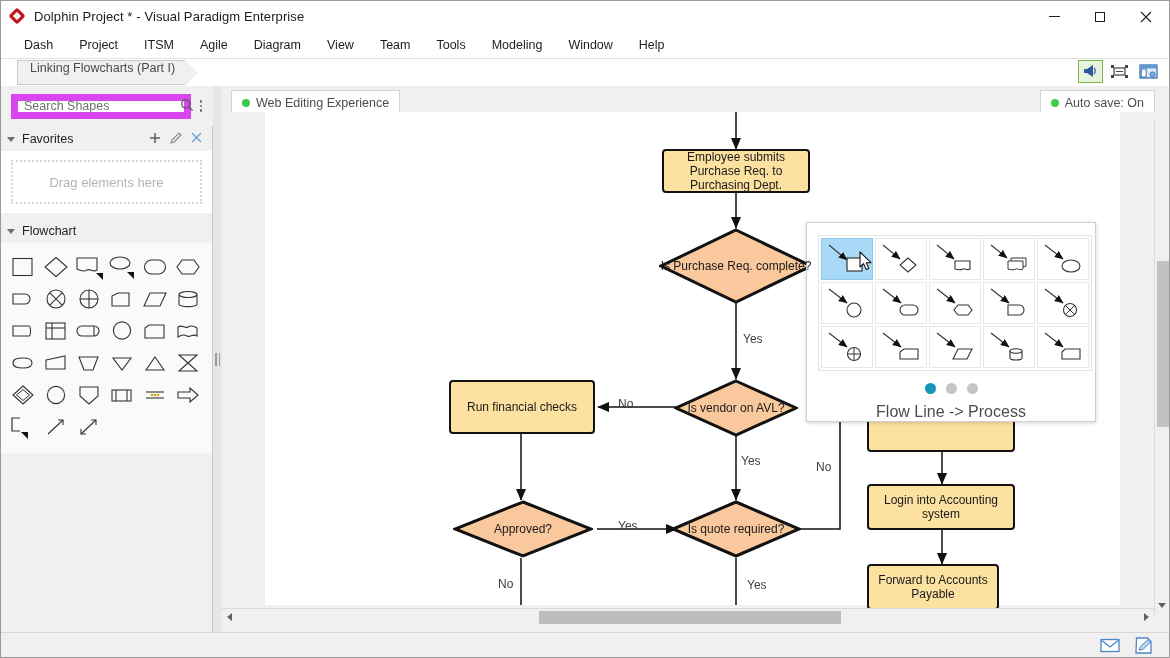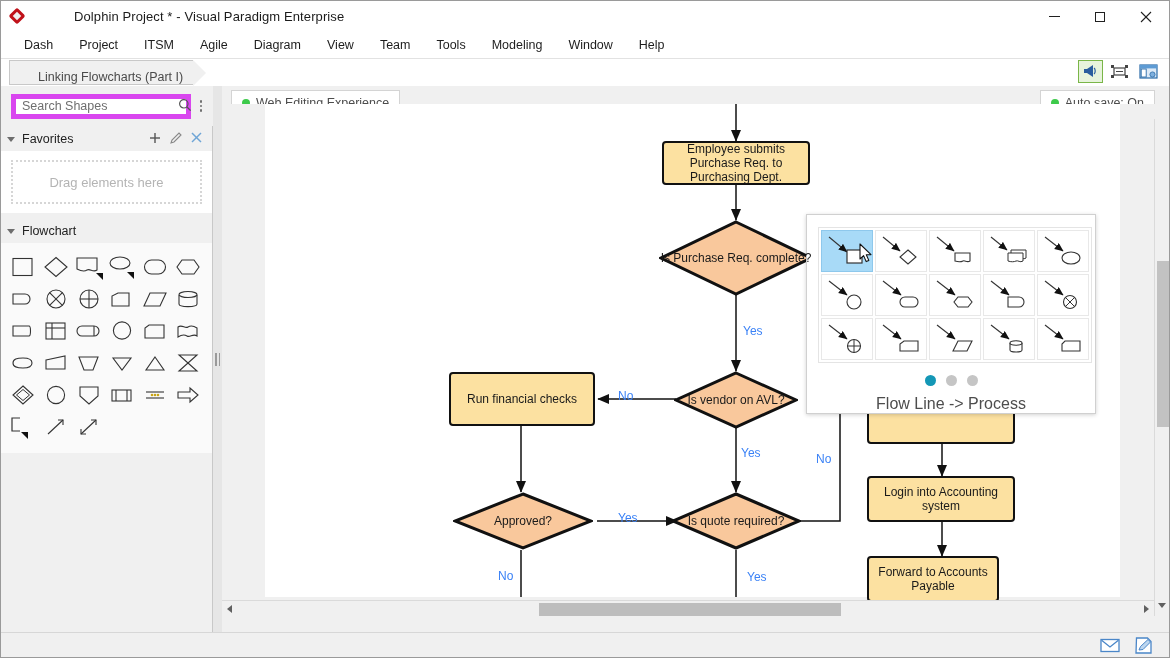--- a/index.html
+++ b/index.html
@@ -6,48 +6,48 @@
   html,body { width:1170px; height:658px; overflow:hidden; }
   body {
     font-family: "Liberation Sans", sans-serif;
     font-size: 12px;
     color: #222;
     background: #ffffff;
   }
   #app { position:relative; width:1170px; height:658px; border:1px solid #9a9a9a; background:#fff; overflow:hidden; }
 
   
-  .titlebar { position:absolute; left:0; top:0; width:1168px; height:31px; background:#fff; display:flex; align-items:center;gap:40px; }
+  .titlebar { position:absolute; left:0; top:0; width:1168px; height:31px; background:#fff; display:flex; align-items:center; }
   .tb-icon { width:16px; height:16px; margin-left:9px; margin-right:8px; position:relative; }
   .tb-icon .dia { position:absolute; left:1px; top:1px; width:12px; height:12px; background:#c0121a; transform:rotate(45deg); border-radius:2px; }
   .tb-icon .dia2 { position:absolute; left:4px; top:4px; width:6px; height:6px; background:#f0f0f0; transform:rotate(45deg); }
   .tb-title { font-size:13px; color:#1b1b1b; letter-spacing:.1px; }
   .wincontrols { position:absolute; right:0; top:0; height:31px; display:flex; }
   .wc { width:46px; height:31px; display:flex; align-items:center; justify-content:center; font-size:13px; color:#202020; }
   .wc .gl-min { width:11px; height:1px; background:#202020; }
   .wc .gl-max { width:10px; height:10px; border:1px solid #202020; }
 
   
   .menubar { position:absolute; left:0; top:31px; width:1168px; height:27px; background:#fff; border-bottom:1px solid #e2e2e2; display:flex; align-items:center; padding-left:10px; }
   .menu-item { padding:4px 13px; font-size:12.5px; color:#1d1d1d; cursor:default; }
 
   
   .tabstrip { position:absolute; left:0; top:58px; width:1168px; height:27px; background:#fff; }
-  .dtab { position:absolute; left:8px; top:1px; height:25px; background:#f0f0f0; border:1px solid #c8c8c8; border-right:none;
-          display:flex; align-items:flex-end; padding:0 10px 0 28px; font-size:12.5px; color:#4a4a4a; }
+  .dtab { position:absolute; left:16px; top:1px; height:25px; background:#f0f0f0; border:1px solid #c8c8c8; border-right:none;
+          display:flex; align-items:flex-start; padding:0 10px 0 12px; font-size:12.5px; color:#4a4a4a; }
   .dtab .arrowcap { position:absolute; right:-13px; top:-1px; width:0; height:0; border-top:13px solid transparent; border-bottom:13px solid transparent; border-left:13px solid #f0f0f0; }
   .dtab .arrowcap:before { content:""; position:absolute; left:-14px; top:-13px; width:0; height:0; border-top:13px solid transparent; border-bottom:13px solid transparent; border-left:14px solid #c8c8c8; z-index:-1; }
   .tb-right { position:absolute; right:8px; top:1px; display:flex; gap:4px; align-items:center; }
   .tbtn { width:25px; height:23px; border:1px solid transparent; display:flex; align-items:center; justify-content:center; background:transparent; }
   .tbtn.active { border:1px solid #7ab648; background:#e7f3dc; }
 
   
   .leftpanel { position:absolute; left:0; top:85px; width:212px; height:546px; background:#f0f0f0; border-right:1px solid #c8c8c8; }
   .searchrow { position:absolute; left:0; top:0; width:212px; height:40px; background:#f0f0f0; display:flex; align-items:center; }
-  .search-input { margin-left:10px; width:180px; height:25px; border:5px solid #d946ef; background:#fff; display:flex; align-items:center; padding:0 6px; }
+  .search-input { margin-left:10px; width:180px; height:25px; border:7px solid #d946ef; background:#fff; display:flex; align-items:center; padding:0 6px; }
   .search-input input { border:none; outline:none; width:156px; font-size:12.5px; color:#555; font-family:"Liberation Sans",sans-serif; background:transparent; }
   .search-input input::placeholder { color:#6f6f6f; }
   .kebab { width:14px; margin-left:3px; display:flex; flex-direction:column; align-items:center; gap:2px; }
   .kebab i { width:2.5px; height:2.5px; background:#707070; border-radius:50%; display:block; }
 
   .sect-header { height:24px; display:flex; align-items:center; font-size:12.5px; color:#222; padding-left:6px; background:#f0f0f0; }
   .caret { width:0;height:0; border-left:4.5px solid transparent; border-right:4.5px solid transparent; border-top:5px solid #6d6d6d; margin-right:7px; }
   .sect-header .acts { margin-left:auto; display:flex; gap:9px; padding-right:10px; align-items:center; }
   .favbody { background:#fff; height:62px; position:relative; }
   .dropzone { position:absolute; left:10px; top:9px; right:10px; bottom:9px; border:2px dotted #d6d6d6; display:flex; align-items:center; justify-content:center; color:#b4b4b4; font-size:13px; }
@@ -56,39 +56,39 @@
   .shapecell { width:32px; height:32px; margin:0 1px 0 0; display:flex; align-items:center; justify-content:center; position:relative; }
   .splitter { position:absolute; left:212px; top:85px; width:9px; height:546px; background:#e6e6e6; display:flex; align-items:center; justify-content:center; }
   .splitter i { width:1.5px; height:13px; background:#9a9a9a; display:block; margin:0 1px; }
   .splitgrip { display:flex; }
 
   
   .canvasarea { position:absolute; left:221px; top:85px; width:947px; height:546px; background:#f0f0f0; }
   .statusrow { position:absolute; left:0; top:0; width:947px; height:33px; background:#f0f0f0; }
   .chip { position:absolute; height:25px; background:#fff; border:1px solid #d4d4d4; display:flex; align-items:center; padding:0 10px; font-size:12.5px; color:#4d4d4d; }
   .greendot { width:8px; height:8px; border-radius:50%; background:#3dca4b; margin-right:6px; }
-  .canvaswrap { position:absolute; left:0; top:18px; width:947px; height:513px; background:#f0f0f0; }
+  .canvaswrap { position:absolute; left:0; top:26px; width:947px; height:513px; background:#f0f0f0; }
   .page { position:absolute; left:43px; top:0px; width:855px; height:493px; background:#fff; }
   .vscroll { position:absolute; right:0; top:33px; width:15px; height:497px; background:#f0f0f0; border-left:1px solid #dadada; }
   .vthumb { position:absolute; left:2px; top:142px; width:12px; height:166px; background:#c2c2c2; }
   .vdown { position:absolute; left:3px; bottom:8px; width:0;height:0;border-left:4.5px solid transparent;border-right:4.5px solid transparent;border-top:5px solid #606060; }
   .hscroll { position:absolute; left:0; bottom:0; width:932px; height:17px; background:#f0f0f0; border-top:1px solid #dadada; }
   .hthumb { position:absolute; left:317px; top:2px; width:302px; height:13px; background:#bdbdbd; }
   .harrow { position:absolute; top:4px; width:0;height:0; }
   .hleft { left:5px; border-top:4.5px solid transparent;border-bottom:4.5px solid transparent;border-right:5px solid #606060; }
   .hright { right:5px; border-top:4.5px solid transparent;border-bottom:4.5px solid transparent;border-left:5px solid #606060; }
 
   
   .node { position:absolute; display:flex; align-items:center; justify-content:center; text-align:center;
           font-size:12px; color:#1a1a1a; line-height:14px; }
   .proc { background:#FCE1A1; border:2.2px solid #111; border-radius:4px; }
   .dec { background:#F9C89C; }
   .dec span { position:relative; z-index:2; }
   .decshape { position:absolute; left:0; top:0; width:100%; height:100%; }
-  .elabel { position:absolute; font-size:12px; color:#3b82f6; }
+  .elabel { position:absolute; font-size:12px; color:#404040; }
 
   
   .popup { position:absolute; background:#fff; border:1px solid #d0d0d0; box-shadow:0 1px 4px rgba(0,0,0,.18); }
   .popgrid { position:absolute; left:11px; top:12px; border:1px solid #e4e4e4; background:#fff; padding:1px; }
   .prow { display:flex; }
   .pcell { width:52px; height:42px; border:1px solid #e8e8e8; margin:1px; display:flex; align-items:center; justify-content:center; background:#fff; }
   .pcell.sel { background:#A8DAF7; border-color:#8ec8ec; }
   .dots { position:absolute; left:0; right:0; top:160px; display:flex; justify-content:center; gap:10px; }
   .dot { width:11px; height:11px; border-radius:50%; background:#c5c5c5; }
   .dot.on { background:#1497b6; }

